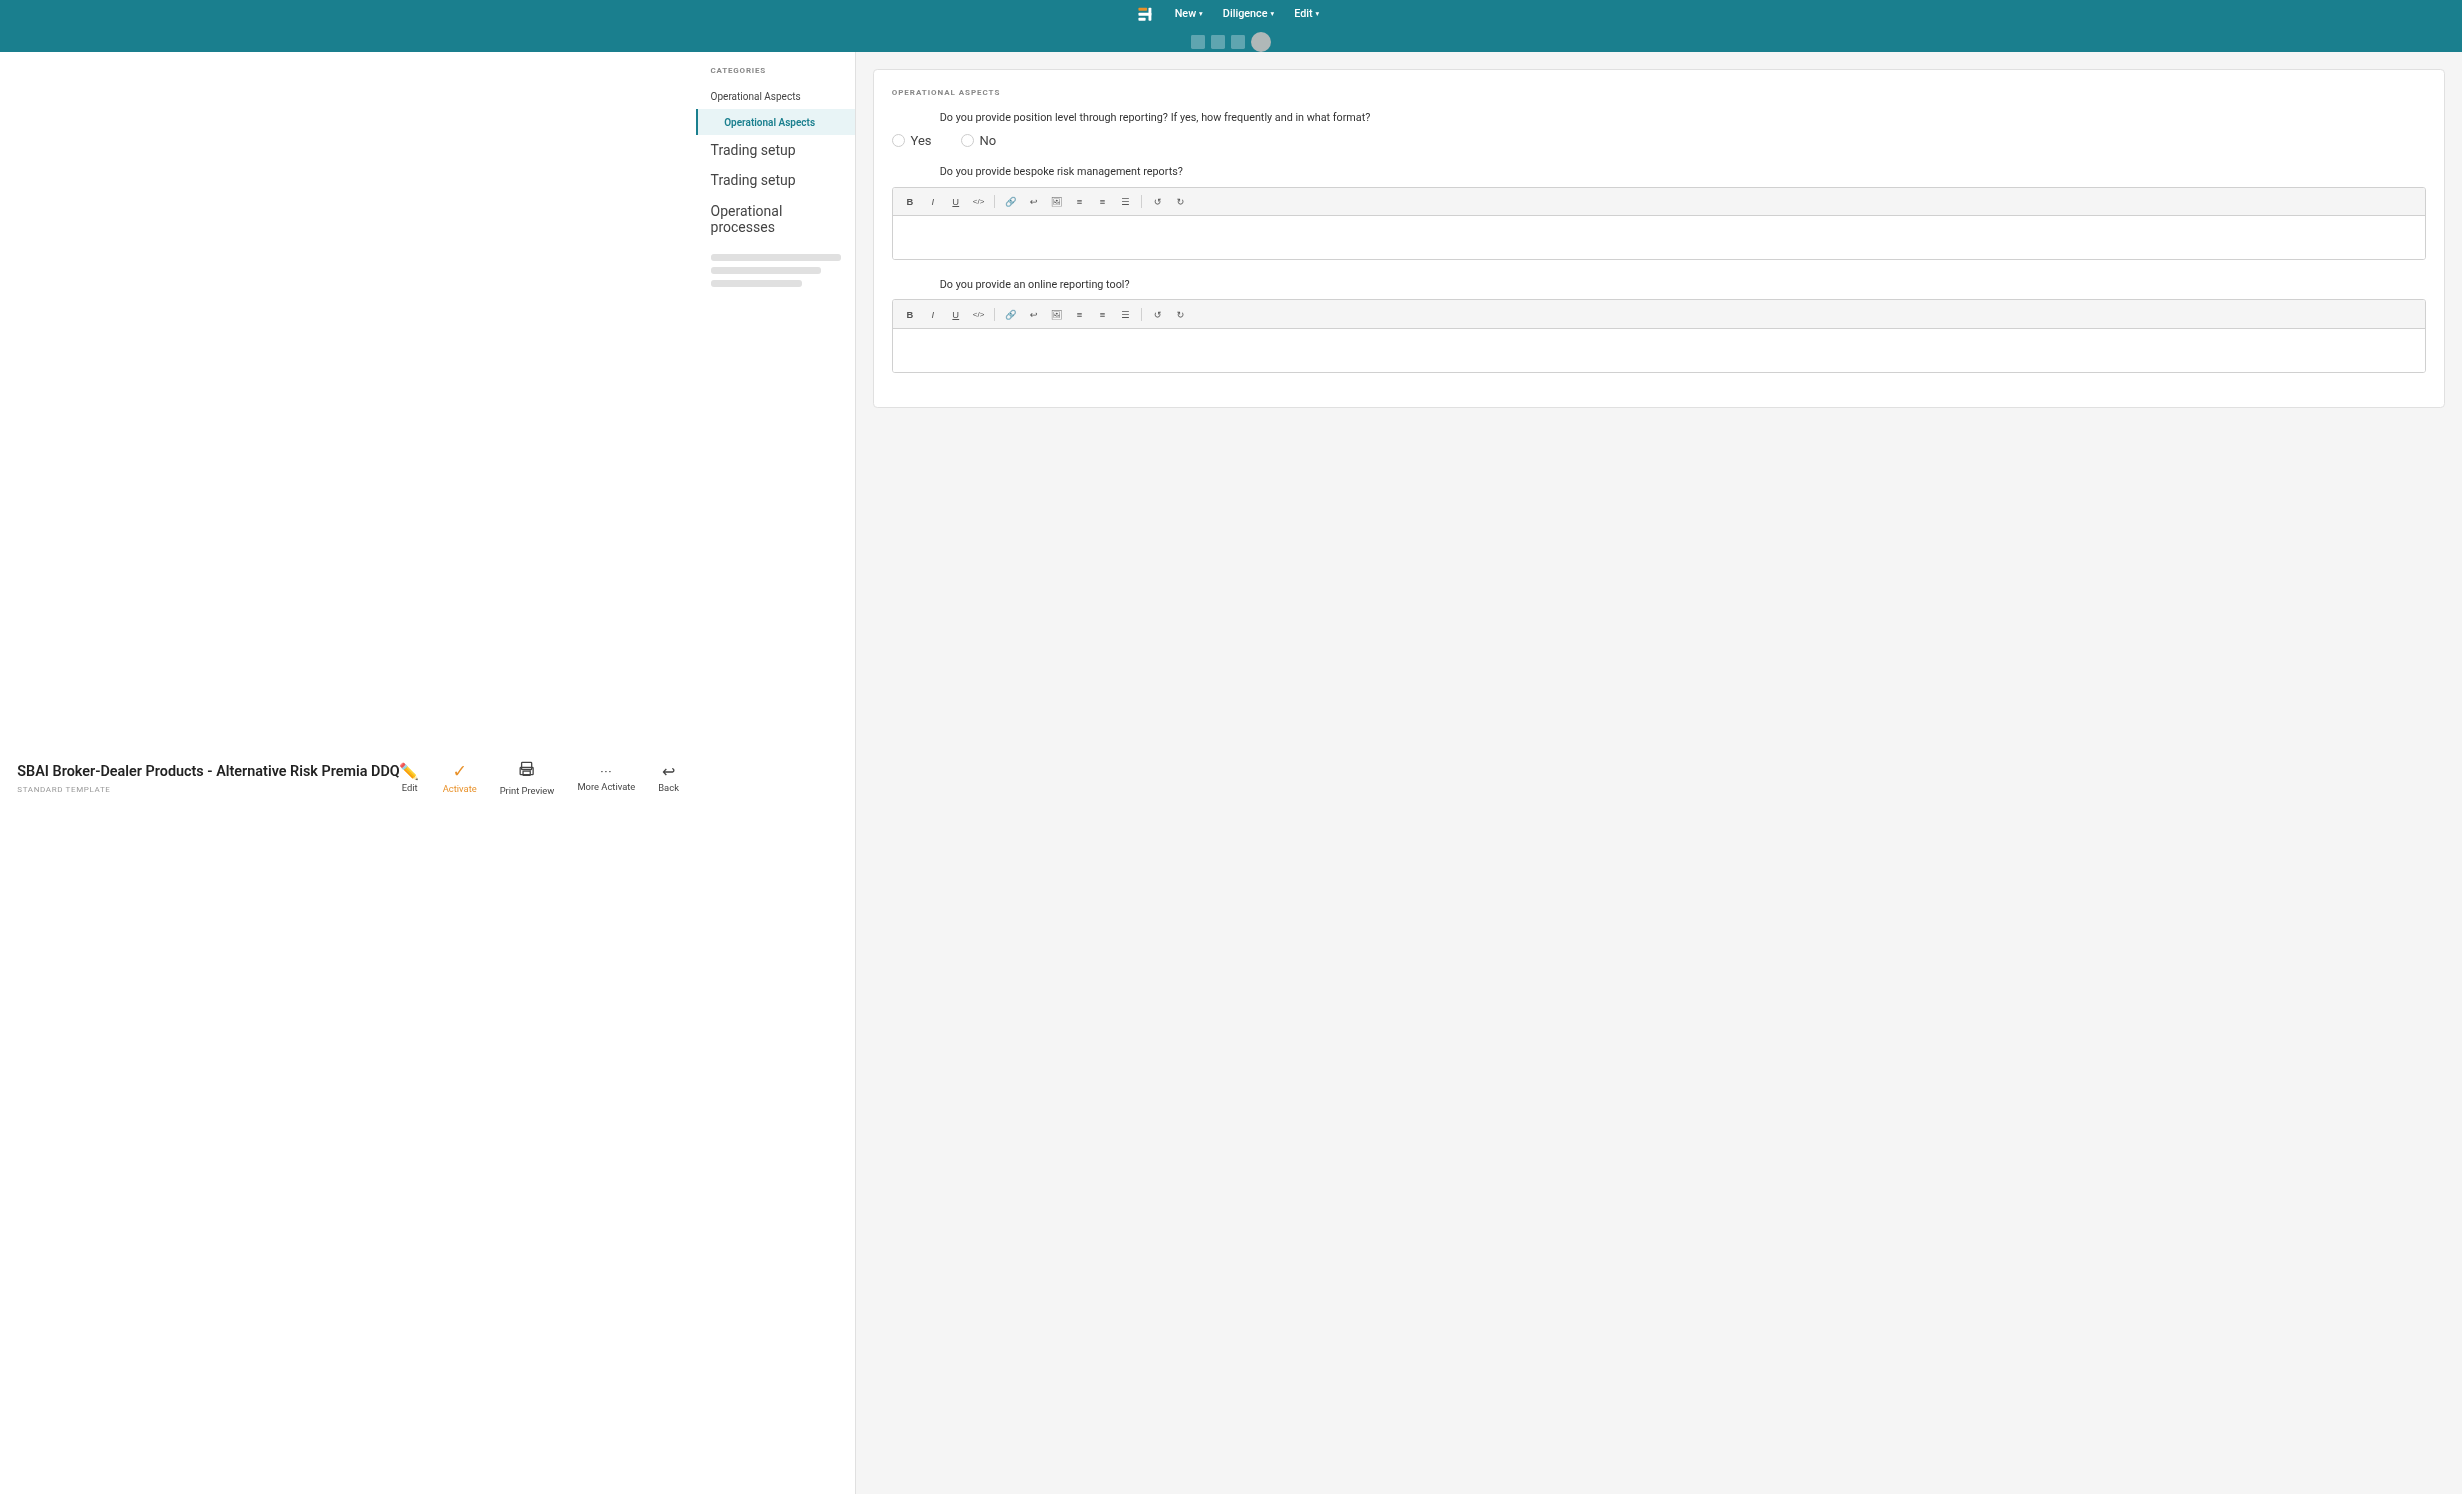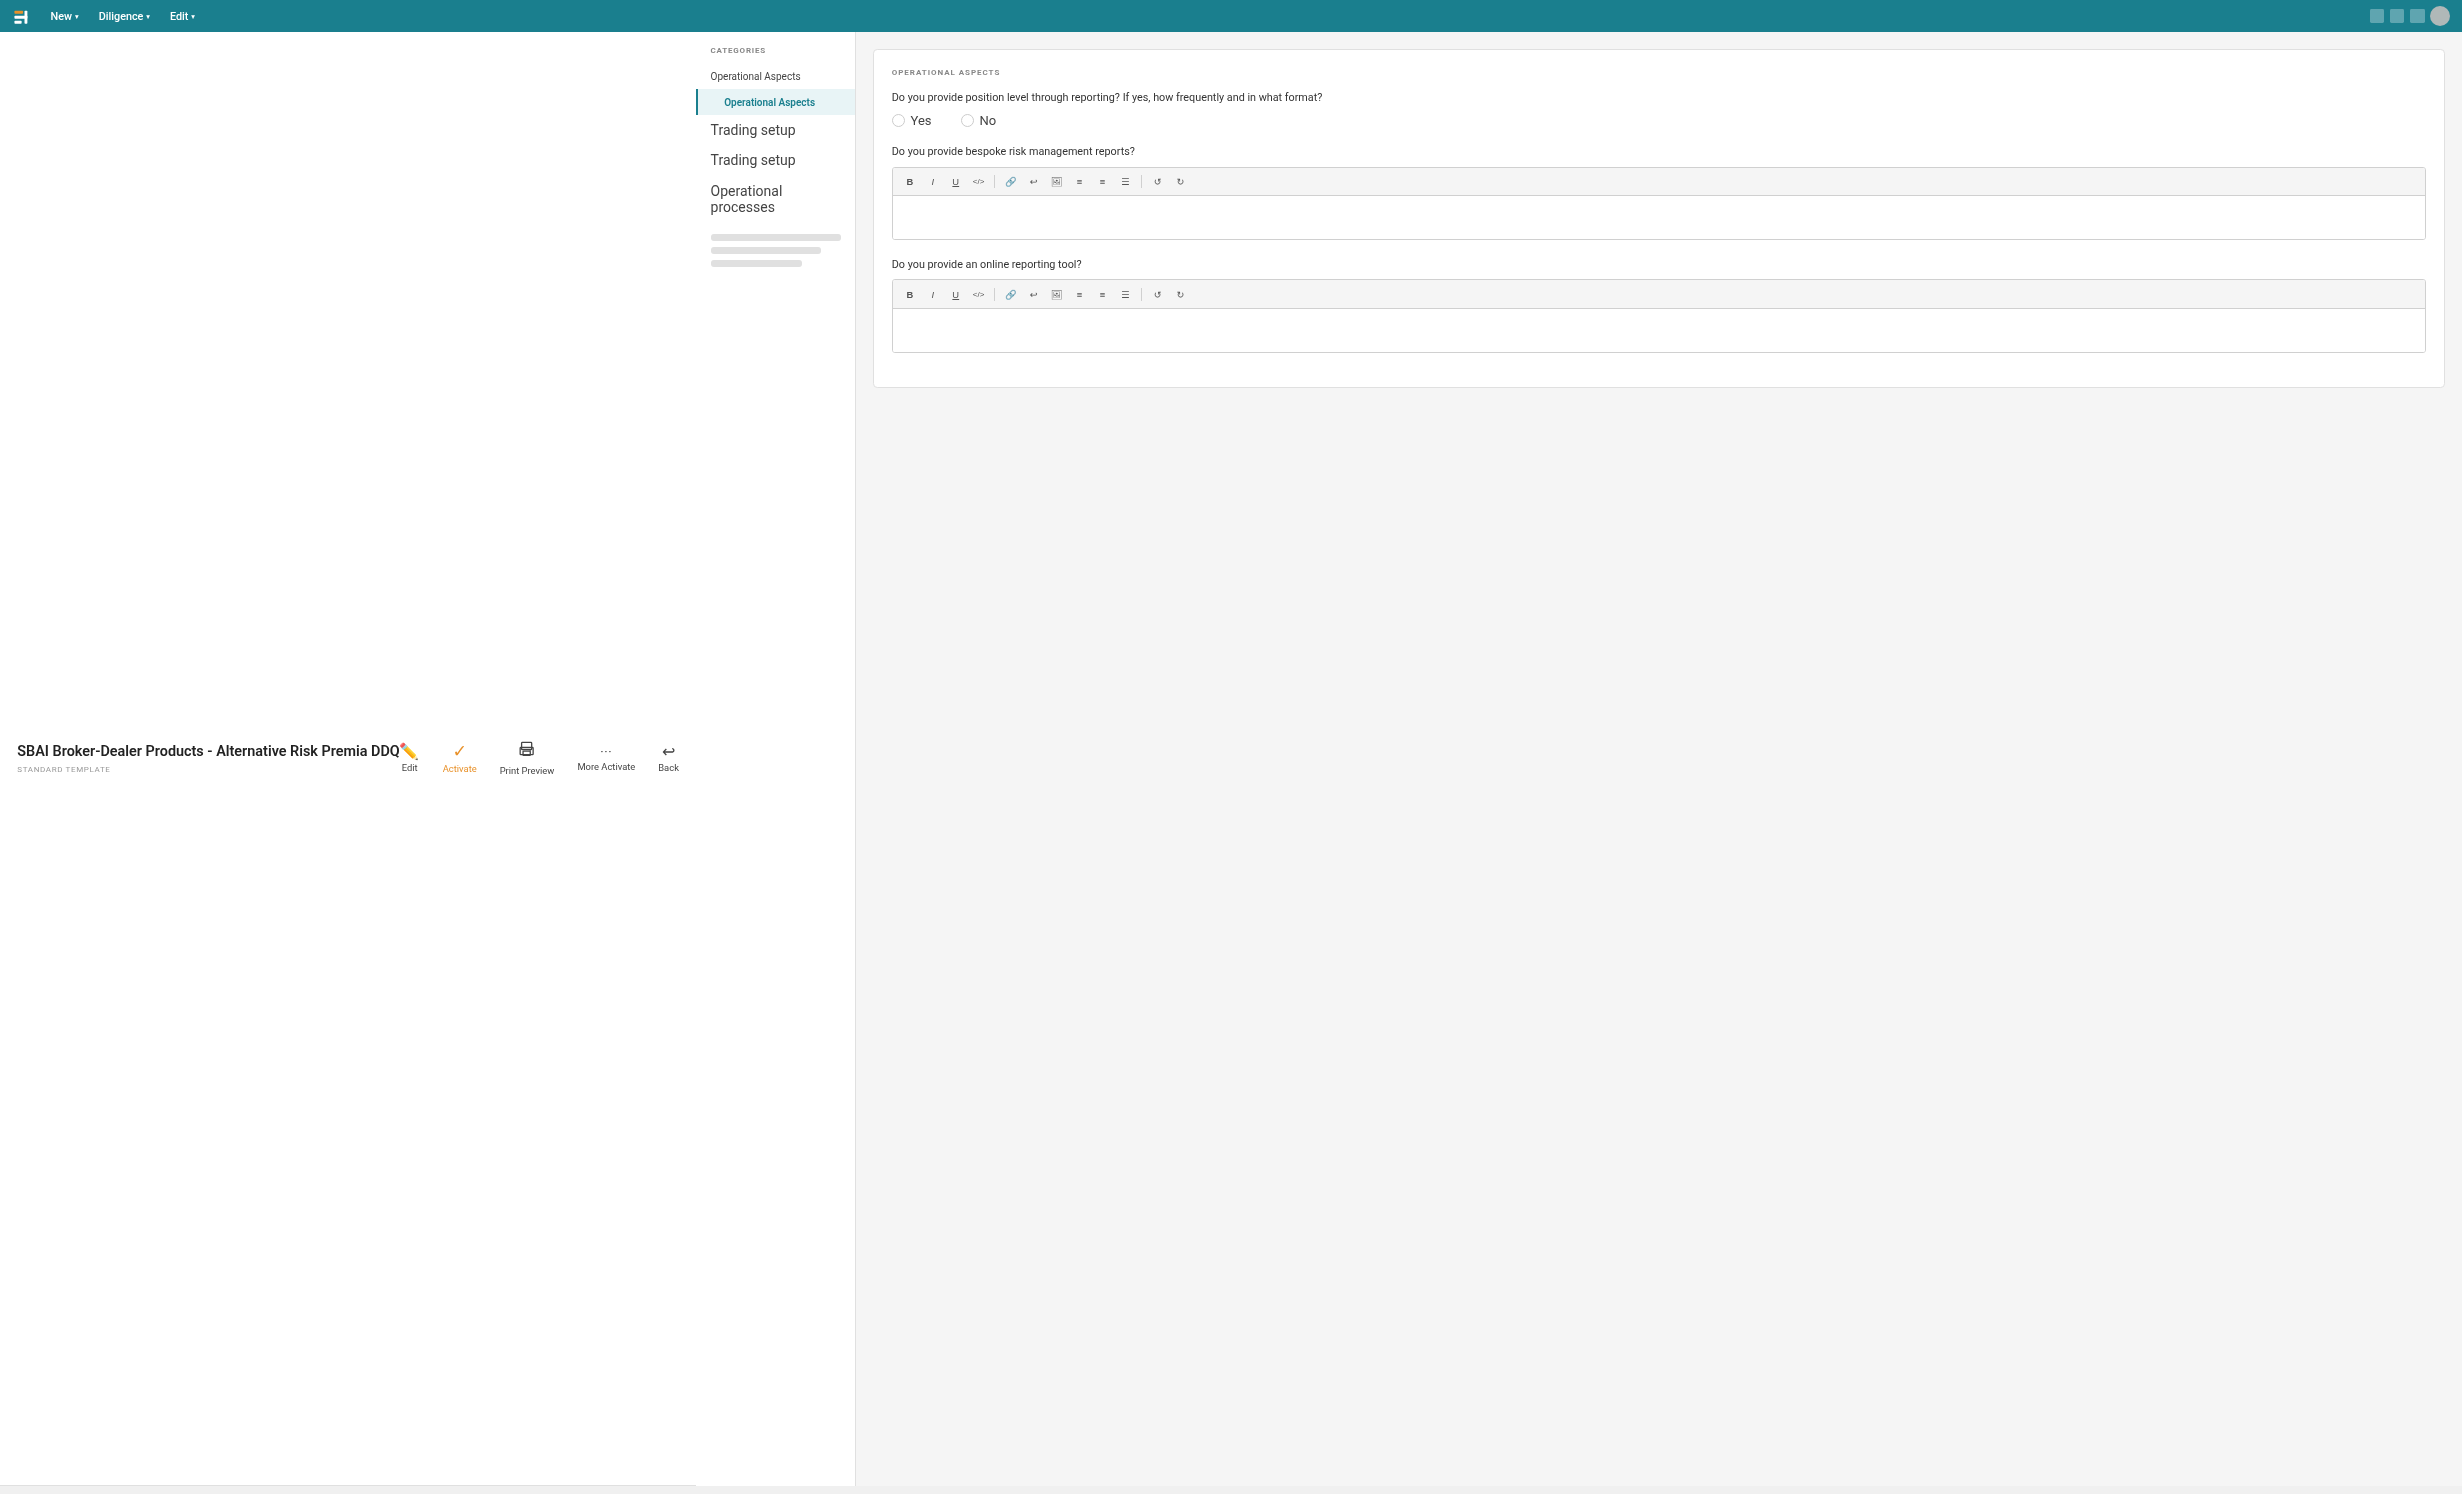--- a/index.html
+++ b/index.html
@@ -1,25 +1,26 @@
 <!DOCTYPE html>
 <html style="font-size:11.6px"><head>
   <meta charset="utf-8">
   <style>
     * { box-sizing: border-box; margin: 0; padding: 0; }
     body { font-family: -apple-system, BlinkMacSystemFont, 'Segoe UI', Roboto, sans-serif; background: #f0f0f0; }
 
     
     .topnav {
       background: #1a7f8e;
-      height: 32px;
+      height: 52px;
       display: flex;
       align-items: center;
       padding: 0 11.6px;
       justify-content: space-between;
+      flex-direction: column;
     }
     .topnav-left { display: flex; align-items: center; gap: 5.8px; }
     .logo { width: 26px; height: 26px; display: flex; align-items: center; justify-content: center; }
     .logo svg { width: 23px; height: 23px; }
     .nav-item {
       color: white;
       font-size: 10.8px;
       font-weight: 500;
       padding: 4.3px 7.2px;
       cursor: pointer;
@@ -160,20 +161,21 @@
       font-weight: 700;
       color: #888;
       letter-spacing: 0.12em;
       text-transform: uppercase;
       margin-bottom: 14.4px;
     }
     .question-text {
       font-size: 10.8px;
       color: #333;
       margin-bottom: 8.7px;
+      margin-left: 48px;
     }
     .radio-group {
       display: flex;
       gap: 29px;
       margin-bottom: 17.3px;
     }
     .radio-option {
       display: flex;
       align-items: center;
       gap: 5.8px;

